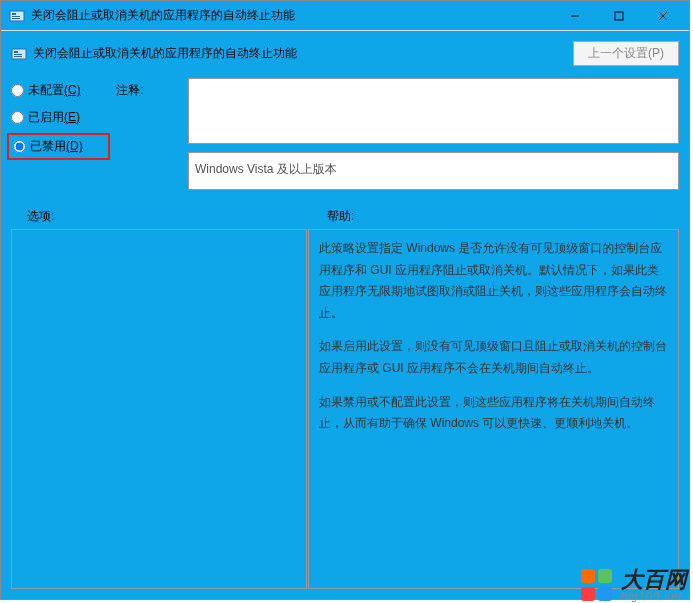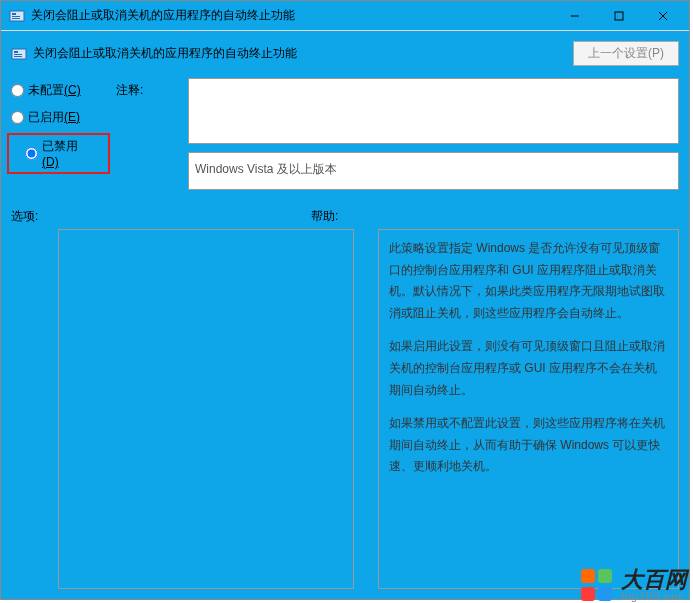--- a/index.html
+++ b/index.html
@@ -84,21 +84,21 @@
   align-items: center;
   gap: 4px;
   font-size: 12px;
 }
 .radio-item input[type=radio] {
   width: 13px; height: 13px;
 }
 .radio-item .mn { text-decoration: underline; }
 .radio-item.highlight {
   border: 2px solid #e02020;
-  padding: 3px 16px;
+  padding: 3px 4px;
   margin: -3px -4px;
 }
 
 .label-col {
   width: 62px;
   display: flex;
   flex-direction: column;
   font-size: 12px;
 }
 .label-col .lab1 { margin-top: 4px; }
@@ -117,30 +117,30 @@
   font-size: 12px;
   color: #555;
 }
 .comment-box { height: 66px; }
 .platform-box { height: 38px; }
 
 .lower-labels {
   display: flex;
   margin-top: 18px;
   margin-bottom: 4px;
+  margin-left: 16px;
 }
 .lower-labels .options-label { width: 300px; }
 .lower-labels .help-label { }
 
 .panels {
   display: flex;
-  gap: 24px;
+  gap: 1px;
   flex: 1;
   min-height: 0;
-  margin-left: 47px;
 }
 .options-panel, .help-panel {
   border: 1px solid #999;
   padding: 8px 10px;
   font-size: 12px;
   line-height: 1.8;
   overflow: auto;
 }
 .options-panel { width: 296px; }
 .help-panel { flex: 1; color: #333; }

